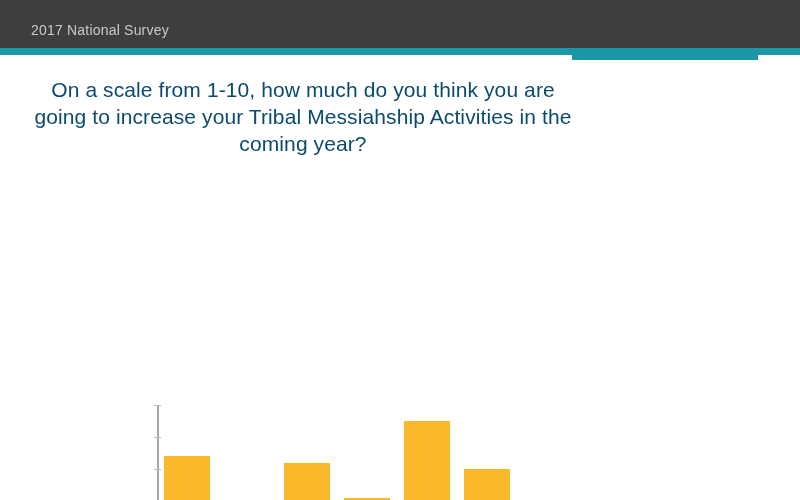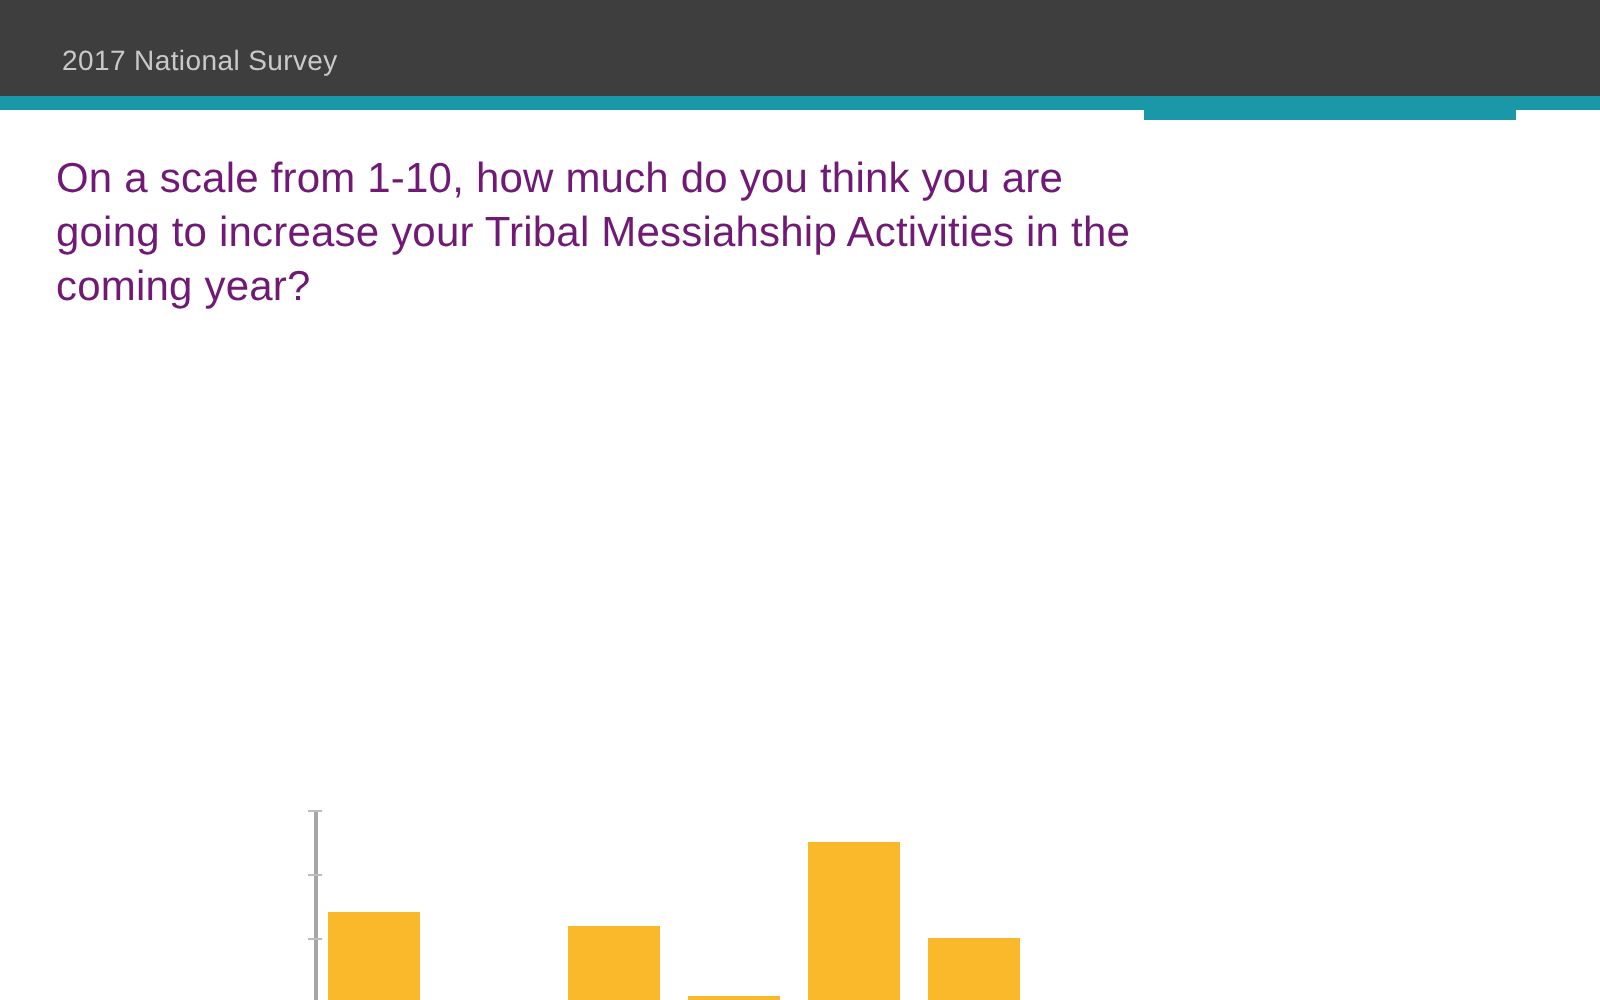--- a/index.html
+++ b/index.html
@@ -1,15 +1,15 @@
 <!DOCTYPE html>
 <html><head>
 <meta charset="utf-8">
 <style>
-  * { margin:0; padding:0; box-sizing:border-box; }
+  * { margin:0; padding:0; box-sizing:border-box;text-align:center; }
   html, body { width:800px; height:500px; }
   body {
     background:#ffffff;
     font-family:"Liberation Sans", sans-serif;
     position:relative;
     overflow:hidden;
   }
 
   
   .header-bar {
@@ -26,21 +26,21 @@
     background:#1b98a8;
   }
   .accent-block {
     position:absolute; left:572px; top:48px; width:186px; height:12px;
     background:#1b98a8;
   }
 
   
   .question {
     position:absolute; left:28px; top:76px; width:550px;
-    font-size:21px; line-height:27px; color:#701a75;
+    font-size:21px; line-height:27px; color:#0c4a6e;
     letter-spacing:.1px;
   }
 
   
   .chart {
     position:absolute; left:0px; top:195px; width:800px; height:240px;
   }
   .y-axis {
     position:absolute; left:157px; top:210px;
     width:2px; height:193px; background:#a6a6a6;

